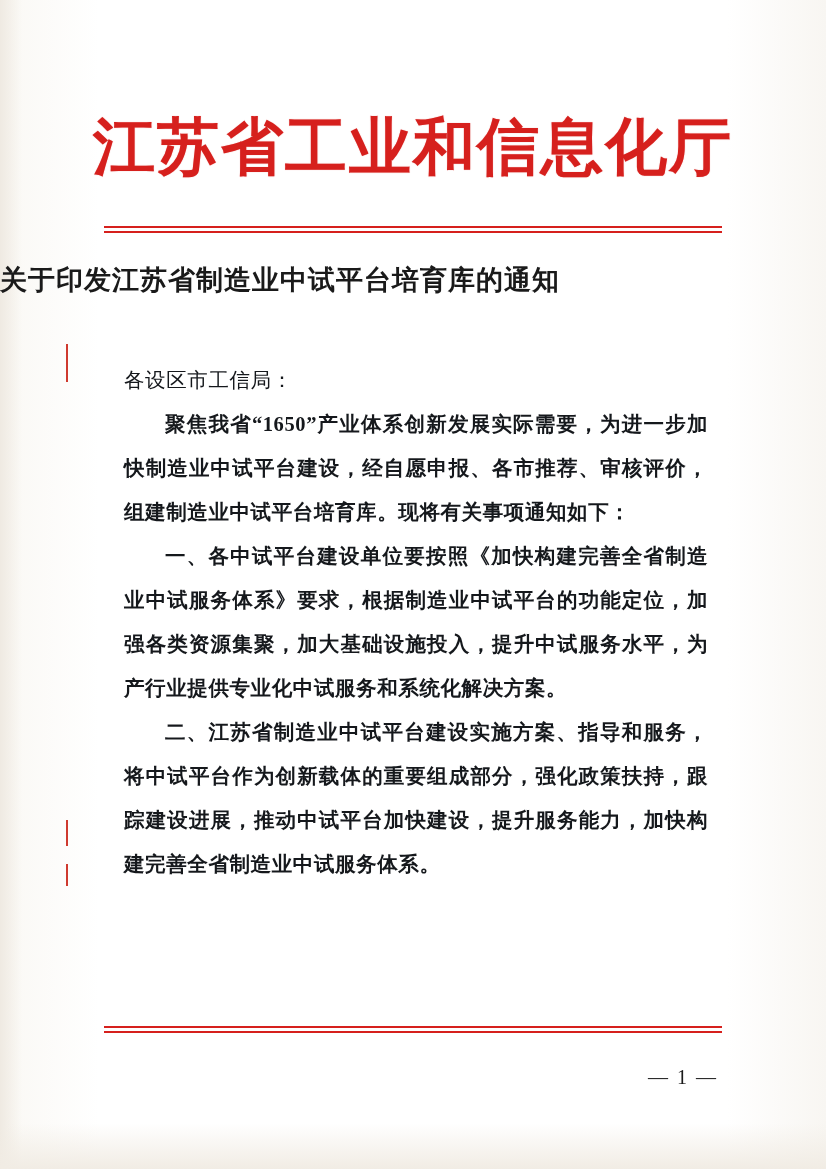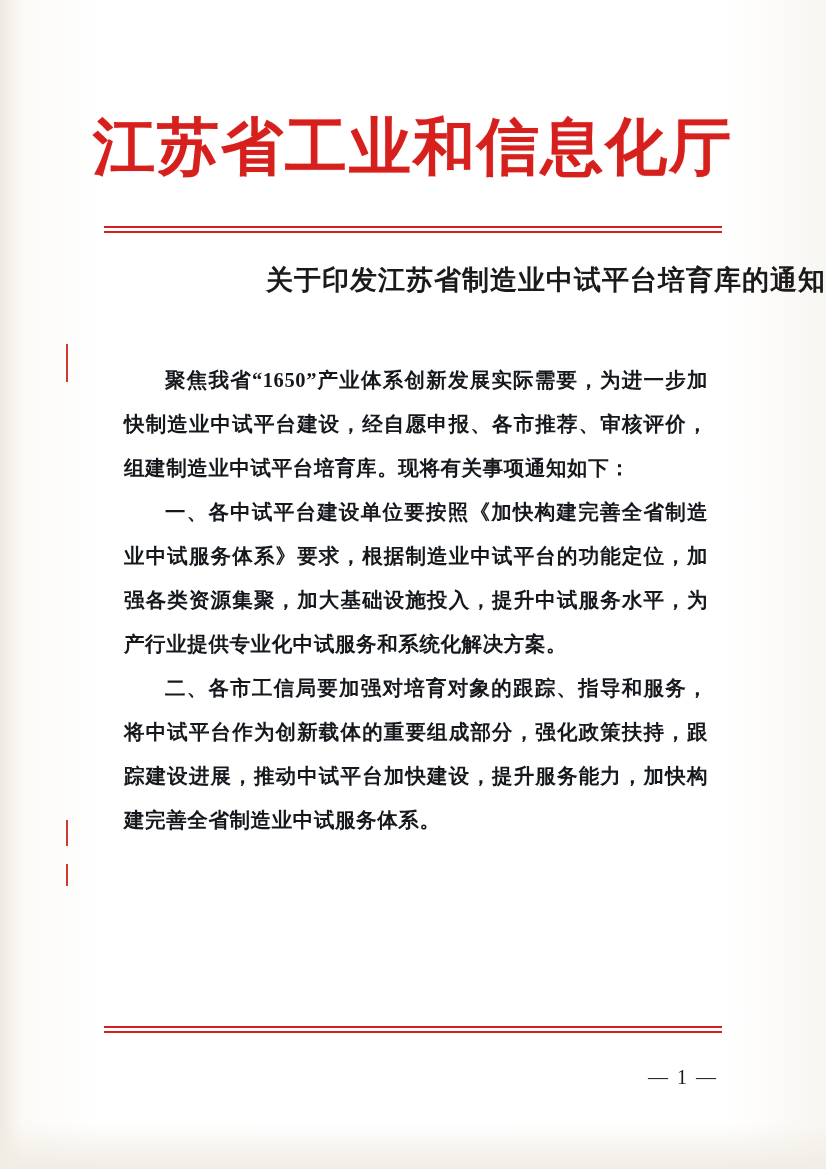--- a/index.html
+++ b/index.html
@@ -81,21 +81,21 @@
     height: 2px;
     background: #d6201d;
   }
 
   
   .doc-title {
     position: absolute;
     left: 0;
     right: 0;
     top: 262px;
-    text-align: right;
+    text-align: left;
     font-family: "Liberation Serif", serif;
     font-weight: bold;
     font-size: 27px;
     letter-spacing: 1px;
     color: #1a1a1a;
     white-space: nowrap;
   }
 
   
   .body-block {
@@ -179,23 +179,24 @@
   </div>
 
   <div class="rule-double">
     <div class="r1"></div>
     <div class="r2"></div>
   </div>
 
   <div class="doc-title">关于印发江苏省制造业中试平台培育库的通知</div>
 
   <div class="body-block">
+    <p class="salutation">各设区市工信局：</p>
     <p class="para">聚焦我省“1650”产业体系创新发展实际需要，为进一步加快制造业中试平台建设，经自愿申报、各市推荐、审核评价，组建制造业中试平台培育库。现将有关事项通知如下：</p>
     <p class="para">一、各中试平台建设单位要按照《加快构建完善全省制造业中试服务体系》要求，根据制造业中试平台的功能定位，加强各类资源集聚，加大基础设施投入，提升中试服务水平，为产行业提供专业化中试服务和系统化解决方案。</p>
-    <p class="para">二、各市工信局要加强对培育对象的跟踪、指导和服务，将中试平台作为创新载体的重要组成部分，强化政策扶持，跟踪建设进展，推动中试平台加快建设，提升服务能力，加快构建完善全省制造业中试服务体系。</p>
+    <p class="para">二、江苏省制造业中试平台建设实施方案、指导和服务，将中试平台作为创新载体的重要组成部分，强化政策扶持，跟踪建设进展，推动中试平台加快建设，提升服务能力，加快构建完善全省制造业中试服务体系。</p>
   </div>
 
   <div class="rule-bottom">
     <div class="r1"></div>
     <div class="r2"></div>
   </div>
 
   <div class="page-number">— 1 —</div>
 </div>
 

